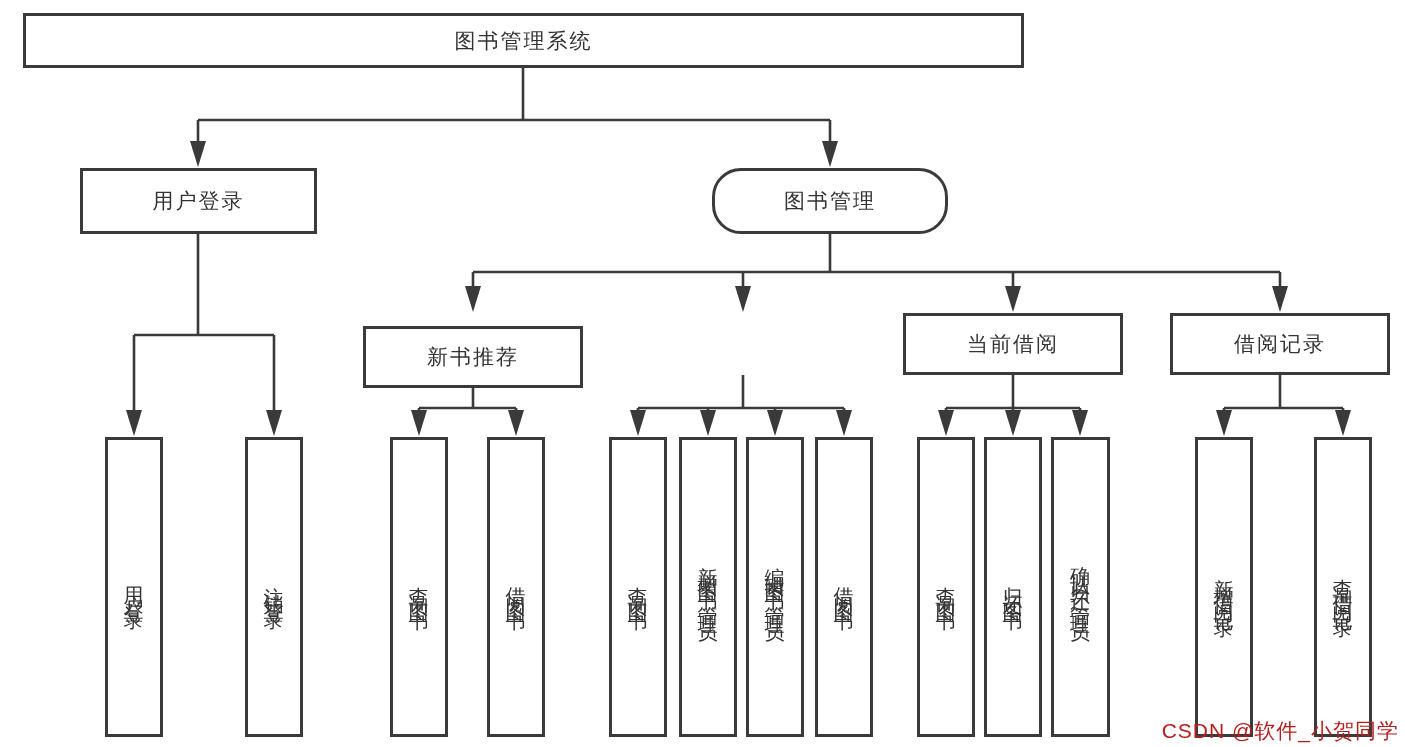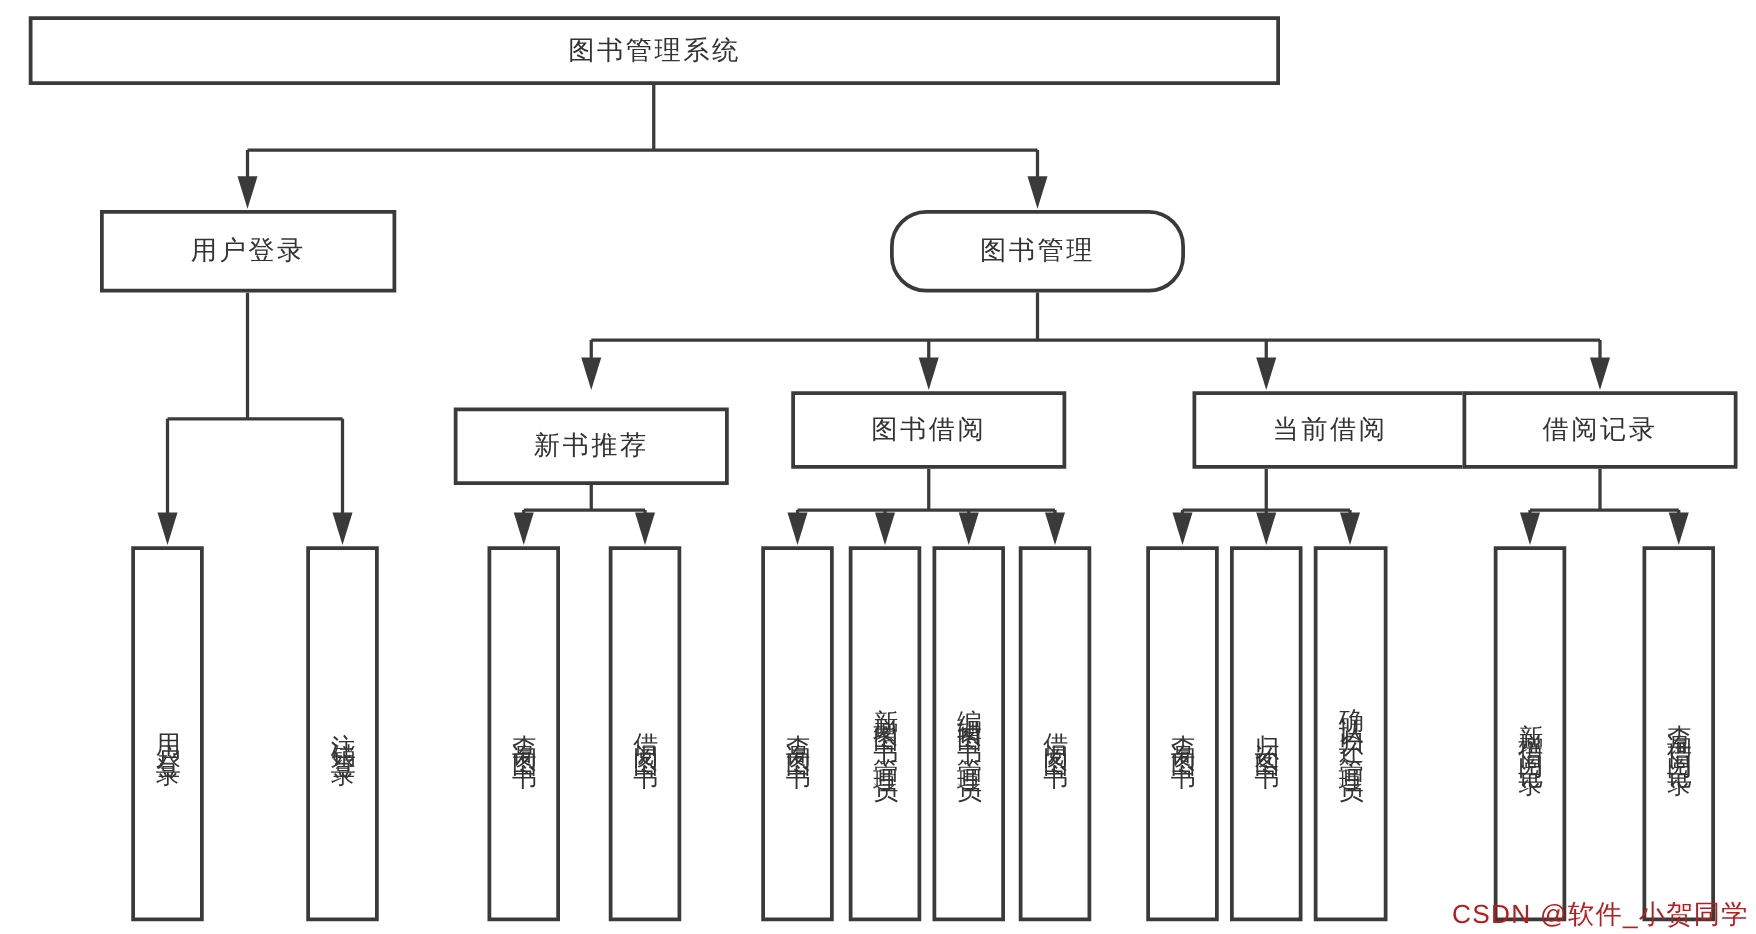--- a/index.html
+++ b/index.html
@@ -73,24 +73,21 @@
   <div class="node" style="left:80px;top:168px;width:237px;height:66px;">
     <span>用户登录</span>
   </div>
   <div class="node" style="left:712px;top:168px;width:236px;height:66px;border-radius:29px;">
     <span>图书管理</span>
   </div>
 
   <div class="node" style="left:363px;top:326px;width:220px;height:62px;">
     <span>新书推荐</span>
   </div>
-  <div class="node" style="left:633px;top:313px;width:220px;height:62px;">
-    <span>图书借阅</span>
-  </div>
-  <div class="node" style="left:954px;top:313px;width:220px;height:62px;">
+  <div class="node" style="left:903px;top:313px;width:220px;height:62px;">
     <span>当前借阅</span>
   </div>
   <div class="node" style="left:1170px;top:313px;width:220px;height:62px;">
     <span>借阅记录</span>
   </div>
 
   <div class="node leaf" style="left:105px;top:437px;width:58px;height:300px;">
     <span>用户登录</span>
   </div>
   <div class="node leaf" style="left:245px;top:437px;width:58px;height:300px;">

